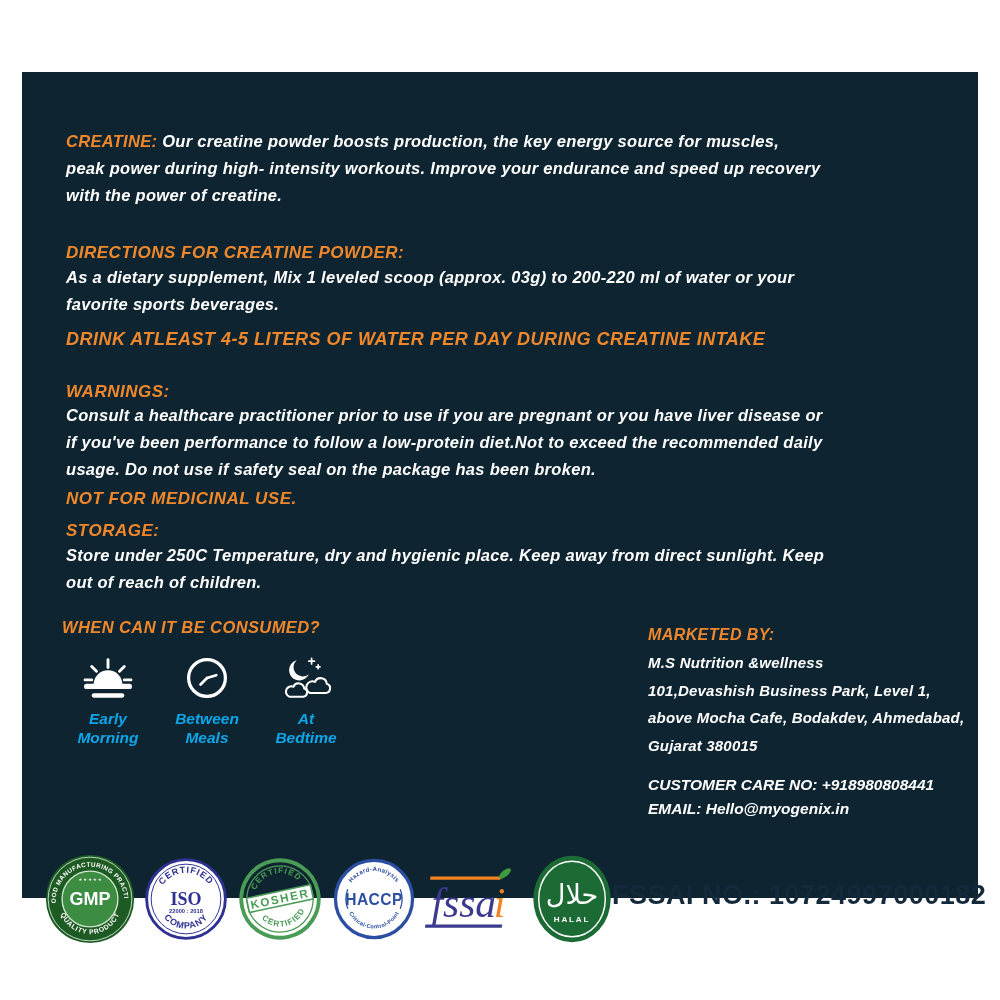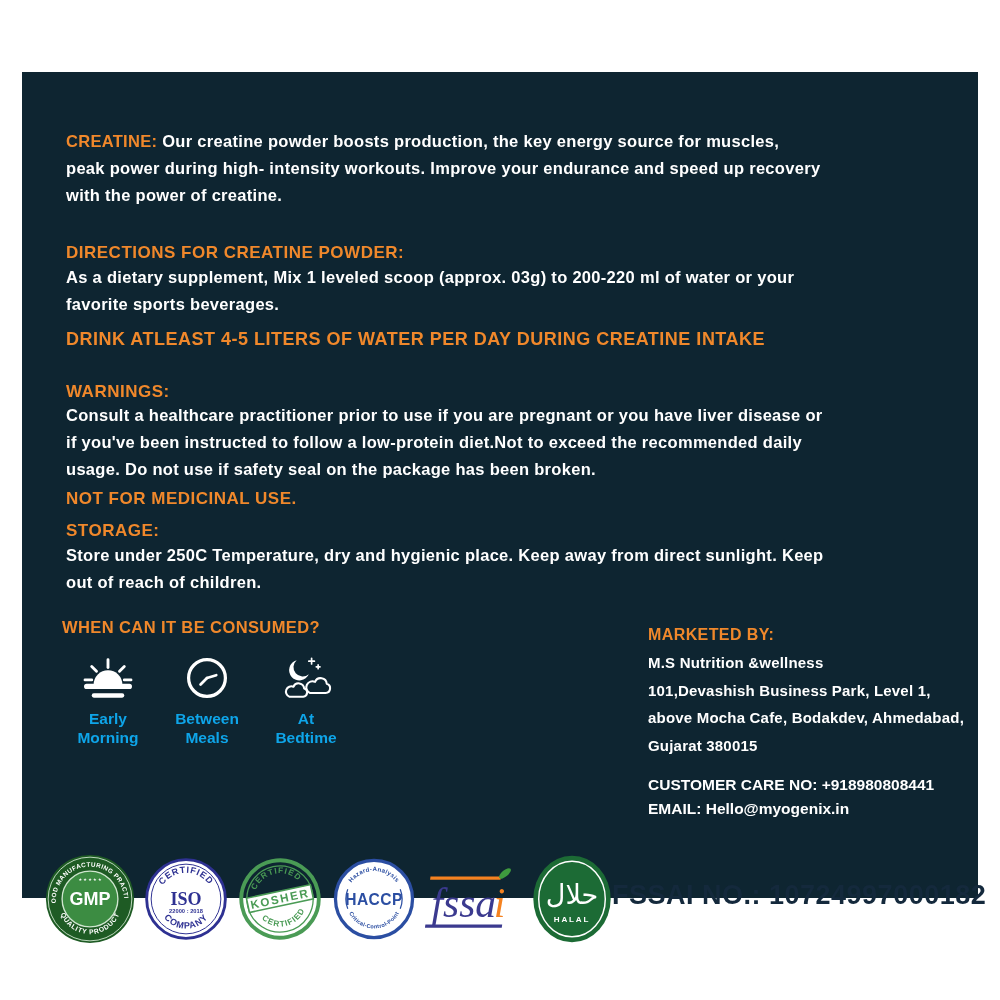--- a/index.html
+++ b/index.html
@@ -1,19 +1,19 @@
 <!DOCTYPE html>
 <html><head>
 <meta charset="utf-8">
 <style>
   * { margin:0; padding:0; box-sizing:border-box; }
   html,body { width:1000px; height:1000px; background:#ffffff; font-family:"Liberation Sans", sans-serif; }
   .page { position:relative; width:1000px; height:1000px; background:#ffffff; overflow:hidden; }
 
-  .panel { position:absolute; left:22px; top:72px; width:956px; height:826px; background:#0E2531; }
+  .panel { position:absolute; left:22px; top:72px; width:956px; height:826px; background:#0E2531;font-style:italic; }
 
   .abs { position:absolute; }
   .h-orange { color:#F0882B; font-weight:bold; font-size:17px; letter-spacing:.5px; }
   .h-orange.big { font-size:18px; }
   .bodyline { color:#ffffff; font-weight:bold; font-size:16.5px; letter-spacing:.3px; line-height:27px; white-space:nowrap; }
   .inline-label { color:#F0882B; }
 
   .col-head { color:#F0882B; font-weight:bold; font-size:16px; letter-spacing:.4px; }
   .addr-line { color:#fff; font-weight:bold; font-size:15px; letter-spacing:.2px; line-height:22.5px; white-space:nowrap; }
   .addr-line.spread { line-height:27.5px; }
@@ -52,21 +52,21 @@
     <div class="abs" style="left:44px; top:192px;">
       <div class="bodyline">As a dietary supplement, Mix 1 leveled scoop (approx. 03g) to 200-220 ml of water or your</div>
       <div class="bodyline">favorite sports beverages.</div>
     </div>
 
     <div class="abs h-orange big" style="left:44px; top:257px;">DRINK ATLEAST 4-5 LITERS OF WATER PER DAY DURING CREATINE INTAKE</div>
 
     <div class="abs h-orange" style="left:44px; top:310px;">WARNINGS:</div>
     <div class="abs" style="left:44px; top:330px;">
       <div class="bodyline">Consult a healthcare practitioner prior to use if you are pregnant or you have liver disease or</div>
-      <div class="bodyline">if you've been instructed to follow a low-protein diet.Not to exceed the recommended daily</div>
+      <div class="bodyline">if you've been performance to follow a low-protein diet.Not to exceed the recommended daily</div>
       <div class="bodyline">usage. Do not use if safety seal on the package has been broken.</div>
     </div>
 
     <div class="abs h-orange" style="left:44px; top:417px;">NOT FOR MEDICINAL USE.</div>
 
     <div class="abs h-orange" style="left:44px; top:449px;">STORAGE:</div>
     <div class="abs" style="left:44px; top:470px;">
       <div class="bodyline">Store under 250C Temperature, dry and hygienic place. Keep away from direct sunlight. Keep</div>
       <div class="bodyline">out of reach of children.</div>
     </div>

